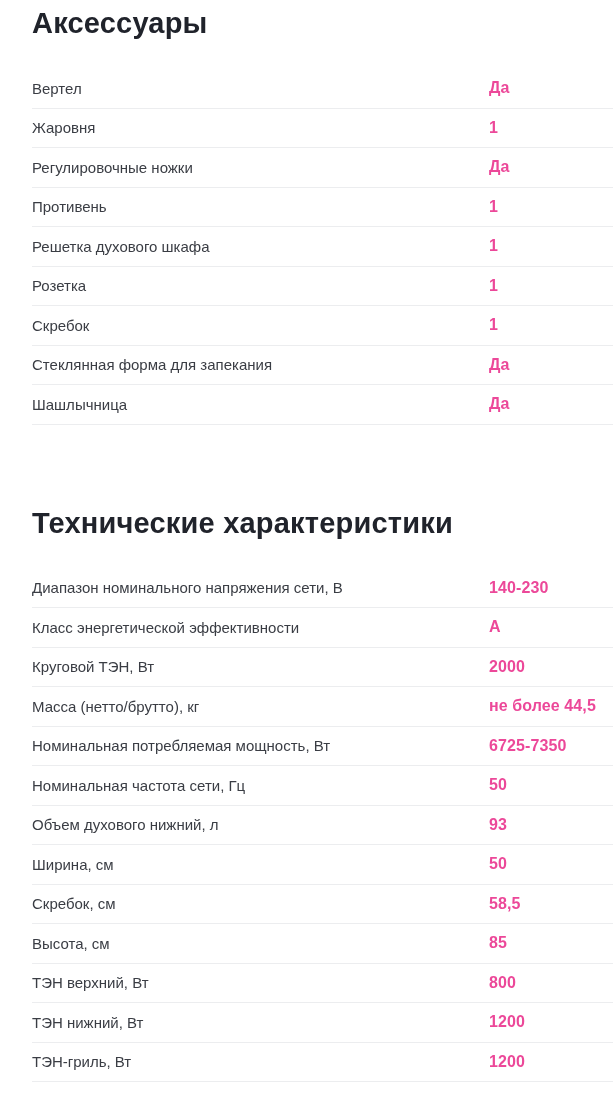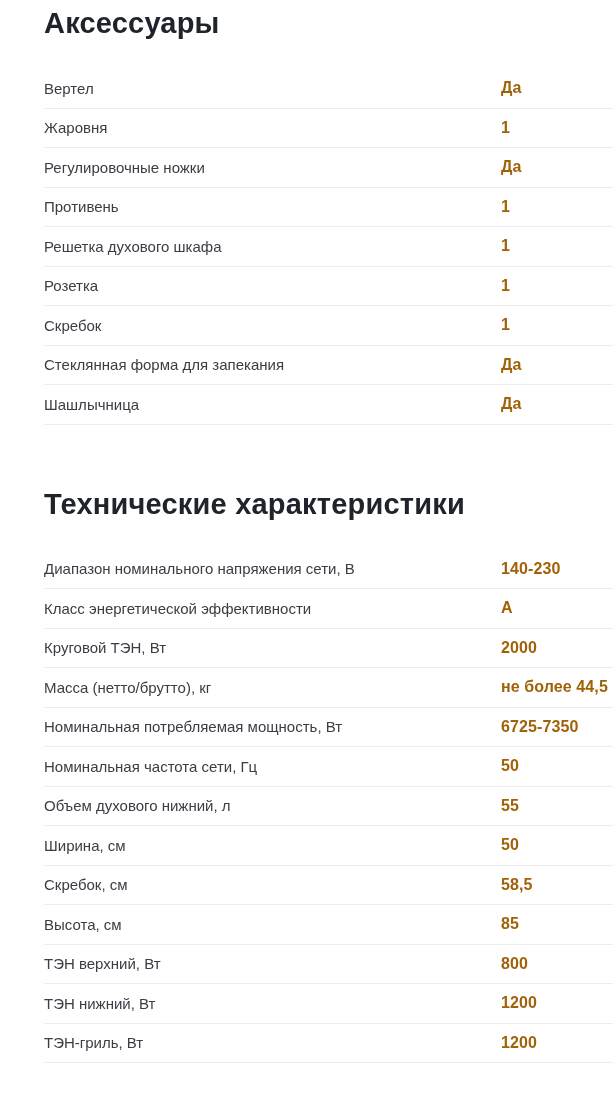--- a/index.html
+++ b/index.html
@@ -14,24 +14,23 @@
     overflow: hidden;
     font-family: "Liberation Sans", "DejaVu Sans", sans-serif;
     color: #383b42;
     -webkit-font-smoothing: antialiased;
   }
   .page {
     padding-top: 5px;
   }
   .section {
     display: block;
-    padding-left: 12px;
   }
   .section--specs {
-    margin-top: 61px;
+    margin-top: 80px;
   }
   .section-title {
     margin: 0 32px;
     font-size: 29px;
     line-height: 37px;
     font-weight: 800;
     letter-spacing: 0.2px;
     color: #20232b;
   }
   .rows {
@@ -51,21 +50,21 @@
     font-size: 15px;
     font-weight: 400;
     color: #3a3d44;
     white-space: nowrap;
     overflow: hidden;
   }
   .row-value {
     flex: 1 1 auto;
     font-size: 16px;
     font-weight: 700;
-    color: #a16207;
+    color: #ec4899;
     white-space: nowrap;
     letter-spacing: 0.1px;
   }
 </style>
 </head>
 <body>
 
 <div class="page">
 
   <div class="section section--accessories">
@@ -132,21 +131,21 @@
         <div class="row">
         <div class="row-label">Номинальная потребляемая мощность, Вт</div>
         <div class="row-value">6725-7350</div>
       </div>
         <div class="row">
         <div class="row-label">Номинальная частота сети, Гц</div>
         <div class="row-value">50</div>
       </div>
         <div class="row">
         <div class="row-label">Объем духового нижний, л</div>
-        <div class="row-value">55</div>
+        <div class="row-value">93</div>
       </div>
         <div class="row">
         <div class="row-label">Ширина, см</div>
         <div class="row-value">50</div>
       </div>
         <div class="row">
         <div class="row-label">Скребок, см</div>
         <div class="row-value">58,5</div>
       </div>
         <div class="row">

